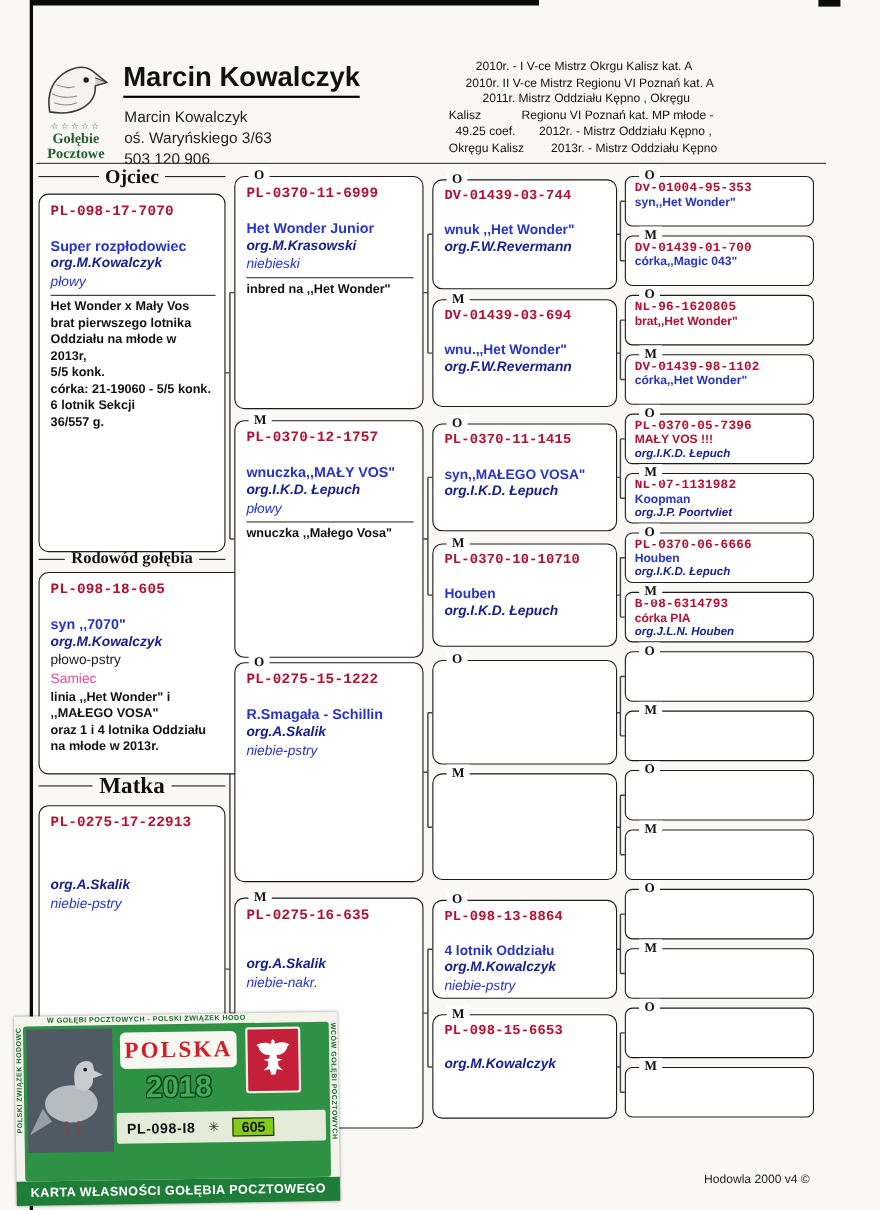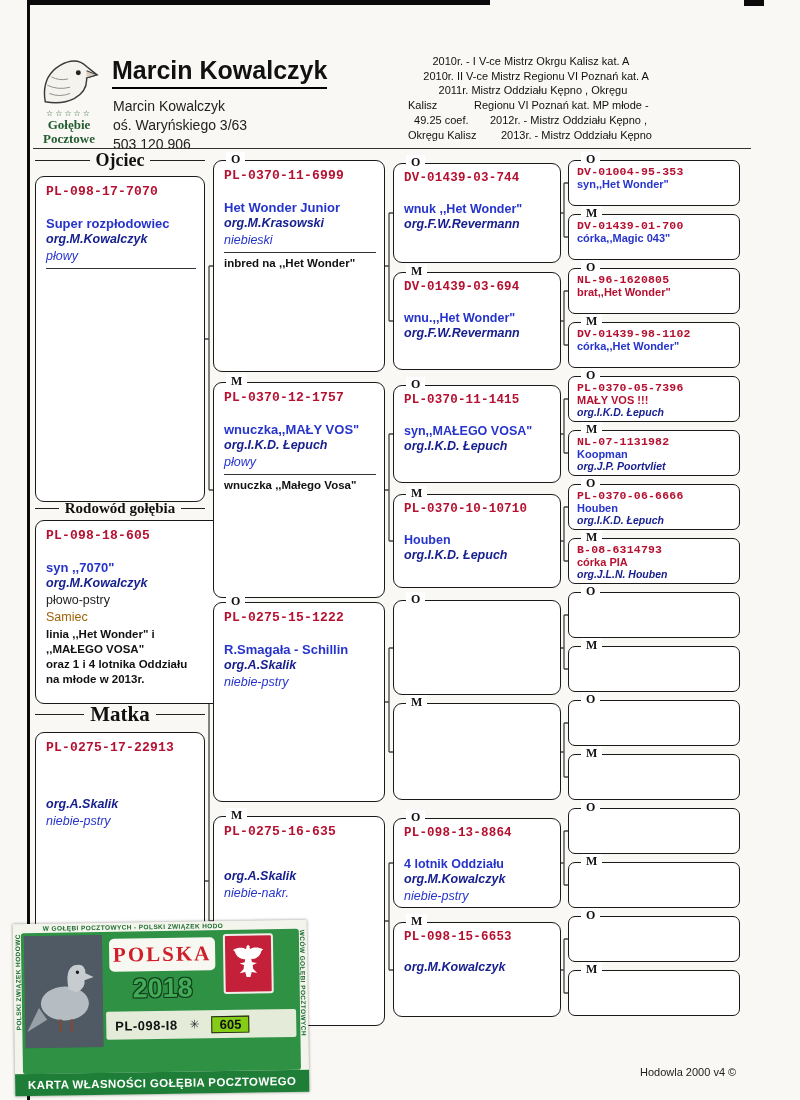--- a/index.html
+++ b/index.html
@@ -33,21 +33,21 @@
   .pbox { position:absolute; background:#fff; border:1.6px solid #1a1a1a; border-radius:9px;
     padding:7px 8px 4px 10px; }
   .sex { position:absolute; top:-9px; left:12px; background:#fff; padding:0 5px;
     font-family:"Liberation Serif", serif; font-weight:bold; font-size:12px; color:#111; }
   .ring { color:#b51030; font-weight:bold; font-size:13px; letter-spacing:.2px;font-family:Liberation Mono, monospace; }
   .bname { color:#2634cc; font-weight:bold; font-size:13px; margin-top:17px; }
   .bname[data-variant="red"] { color:#b51030; }
   .org { color:#18208f; font-weight:bold; font-style:italic; font-size:12.5px; margin-top:1px; }
   .colorline { color:#2634cc; font-style:italic; font-size:12.5px; margin-top:3px; }
   .colorline[data-variant="plain"] { color:#222; font-style:normal; }
-  .plain { color:#a16207; font-size:12.5px; margin-top:3px; }
+  .plain { color:#ec4899; font-size:12.5px; margin-top:3px; }
   .notes { color:#111; font-weight:bold; font-size:11.5px; line-height:1.3; margin-top:3px; white-space:pre-line; }
   .sep { border-top:1.2px solid #333; margin:5px 0 3px; }
   .g3 .ring { font-size:12.5px; } .g3 .bname { font-size:12.5px; }
   .g4 { padding:4px 6px 2px 8px; border-radius:7px; }
   .g4 .ring { font-size:11.5px; } .g4 .bname { font-size:11px; margin-top:0; }
   .g4 .org { font-size:10.5px; margin-top:0; }
 
   .connectors { position:absolute; left:0; top:0; }
 
   
@@ -138,20 +138,27 @@
     <span class="hline"></span>
       <span>Ojciec</span>
       <span class="hline"></span>
   </div>
   <div class="pbox" style="left:35px;top:176px;width:170px;height:326px;">
     <div class="ring">PL-098-17-7070</div>
     <div class="bname">Super rozpłodowiec</div>
     <div class="org">org.M.Kowalczyk</div>
     <div class="colorline">płowy</div>
     <div class="sep"></div>
+    <div class="notes">Het Wonder x Mały Vos
+brat pierwszego lotnika
+Oddziału na młode w 2013r,
+5/5 konk.
+córka: 21-19060 - 5/5 konk.
+6 lotnik Sekcji
+36/557 g.</div>
   </div>
 
   <div class="sec-head" style="left:35px;top:500px;width:170px;font-size:15px;">
     <span class="hline"></span>
       <span>Rodowód gołębia</span>
       <span class="hline"></span>
   </div>
   <div class="pbox" style="left:35px;top:520px;width:194px;height:184px;">
     <div class="ring">PL-098-18-605</div>
     <div class="bname">syn ,,7070"</div>

